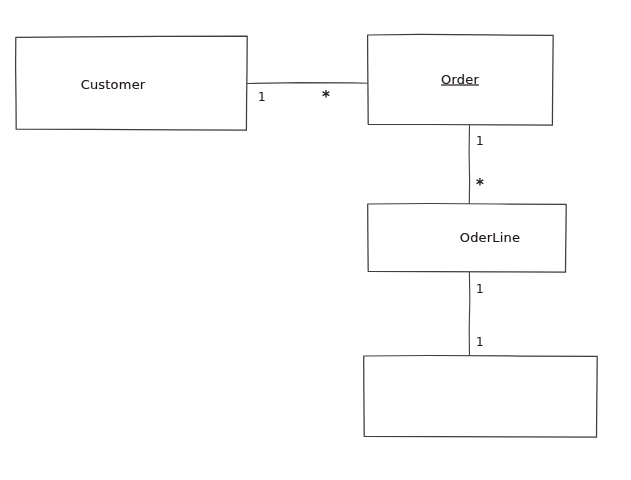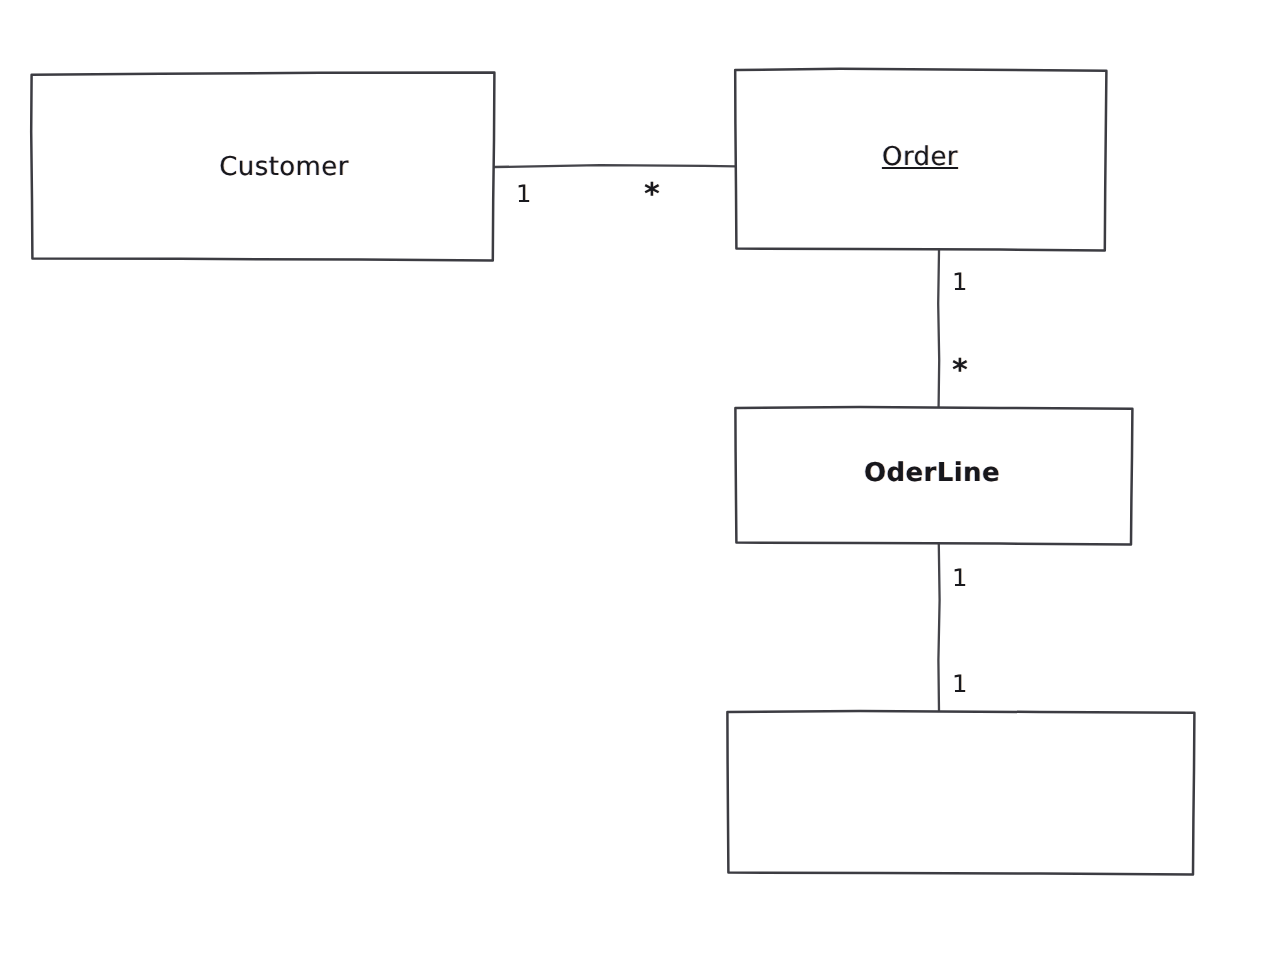--- a/index.html
+++ b/index.html
@@ -90,25 +90,25 @@
     <g>
       <path d="M 363.5 355.5 L 597 356.2 L 596.6 437 L 364 436.4 Z" fill="#ffffff"></path>
       <path d="M 363.7 356.0 L 430 355.5 L 520 356.0 L 597.2 356.4
                L 597.0 385 L 596.7 410 L 596.5 437.2
                L 520 436.8 L 440 436.5 L 364.2 436.3
                L 364.0 410 L 363.8 382 Z" fill="none" stroke="#3c3c42" stroke-width="1.25" stroke-linejoin="round"></path>
     </g>
 
   </svg>
 
-  <div class="entity-label" style="left:142px; top:84px;">Customer</div>
+  <div class="entity-label" style="left:113px; top:84px;">Customer</div>
 
   <div class="entity-label" style="left:460px; top:79px;text-decoration:underline;">Order</div>
 
-  <div class="entity-label" style="left:466px; top:237px;font-weight:bold;">OderLine</div>
+  <div class="entity-label" style="left:490px; top:237px;">OderLine</div>
 
 
   <div class="mult-label" style="left:258px; top:91px;">1</div>
 
   <div class="mult-label star" style="left:322px; top:90px;">*</div>
 
   <div class="mult-label" style="left:476px; top:135px;">1</div>
 
   <div class="mult-label star" style="left:476px; top:178px;">*</div>
 

